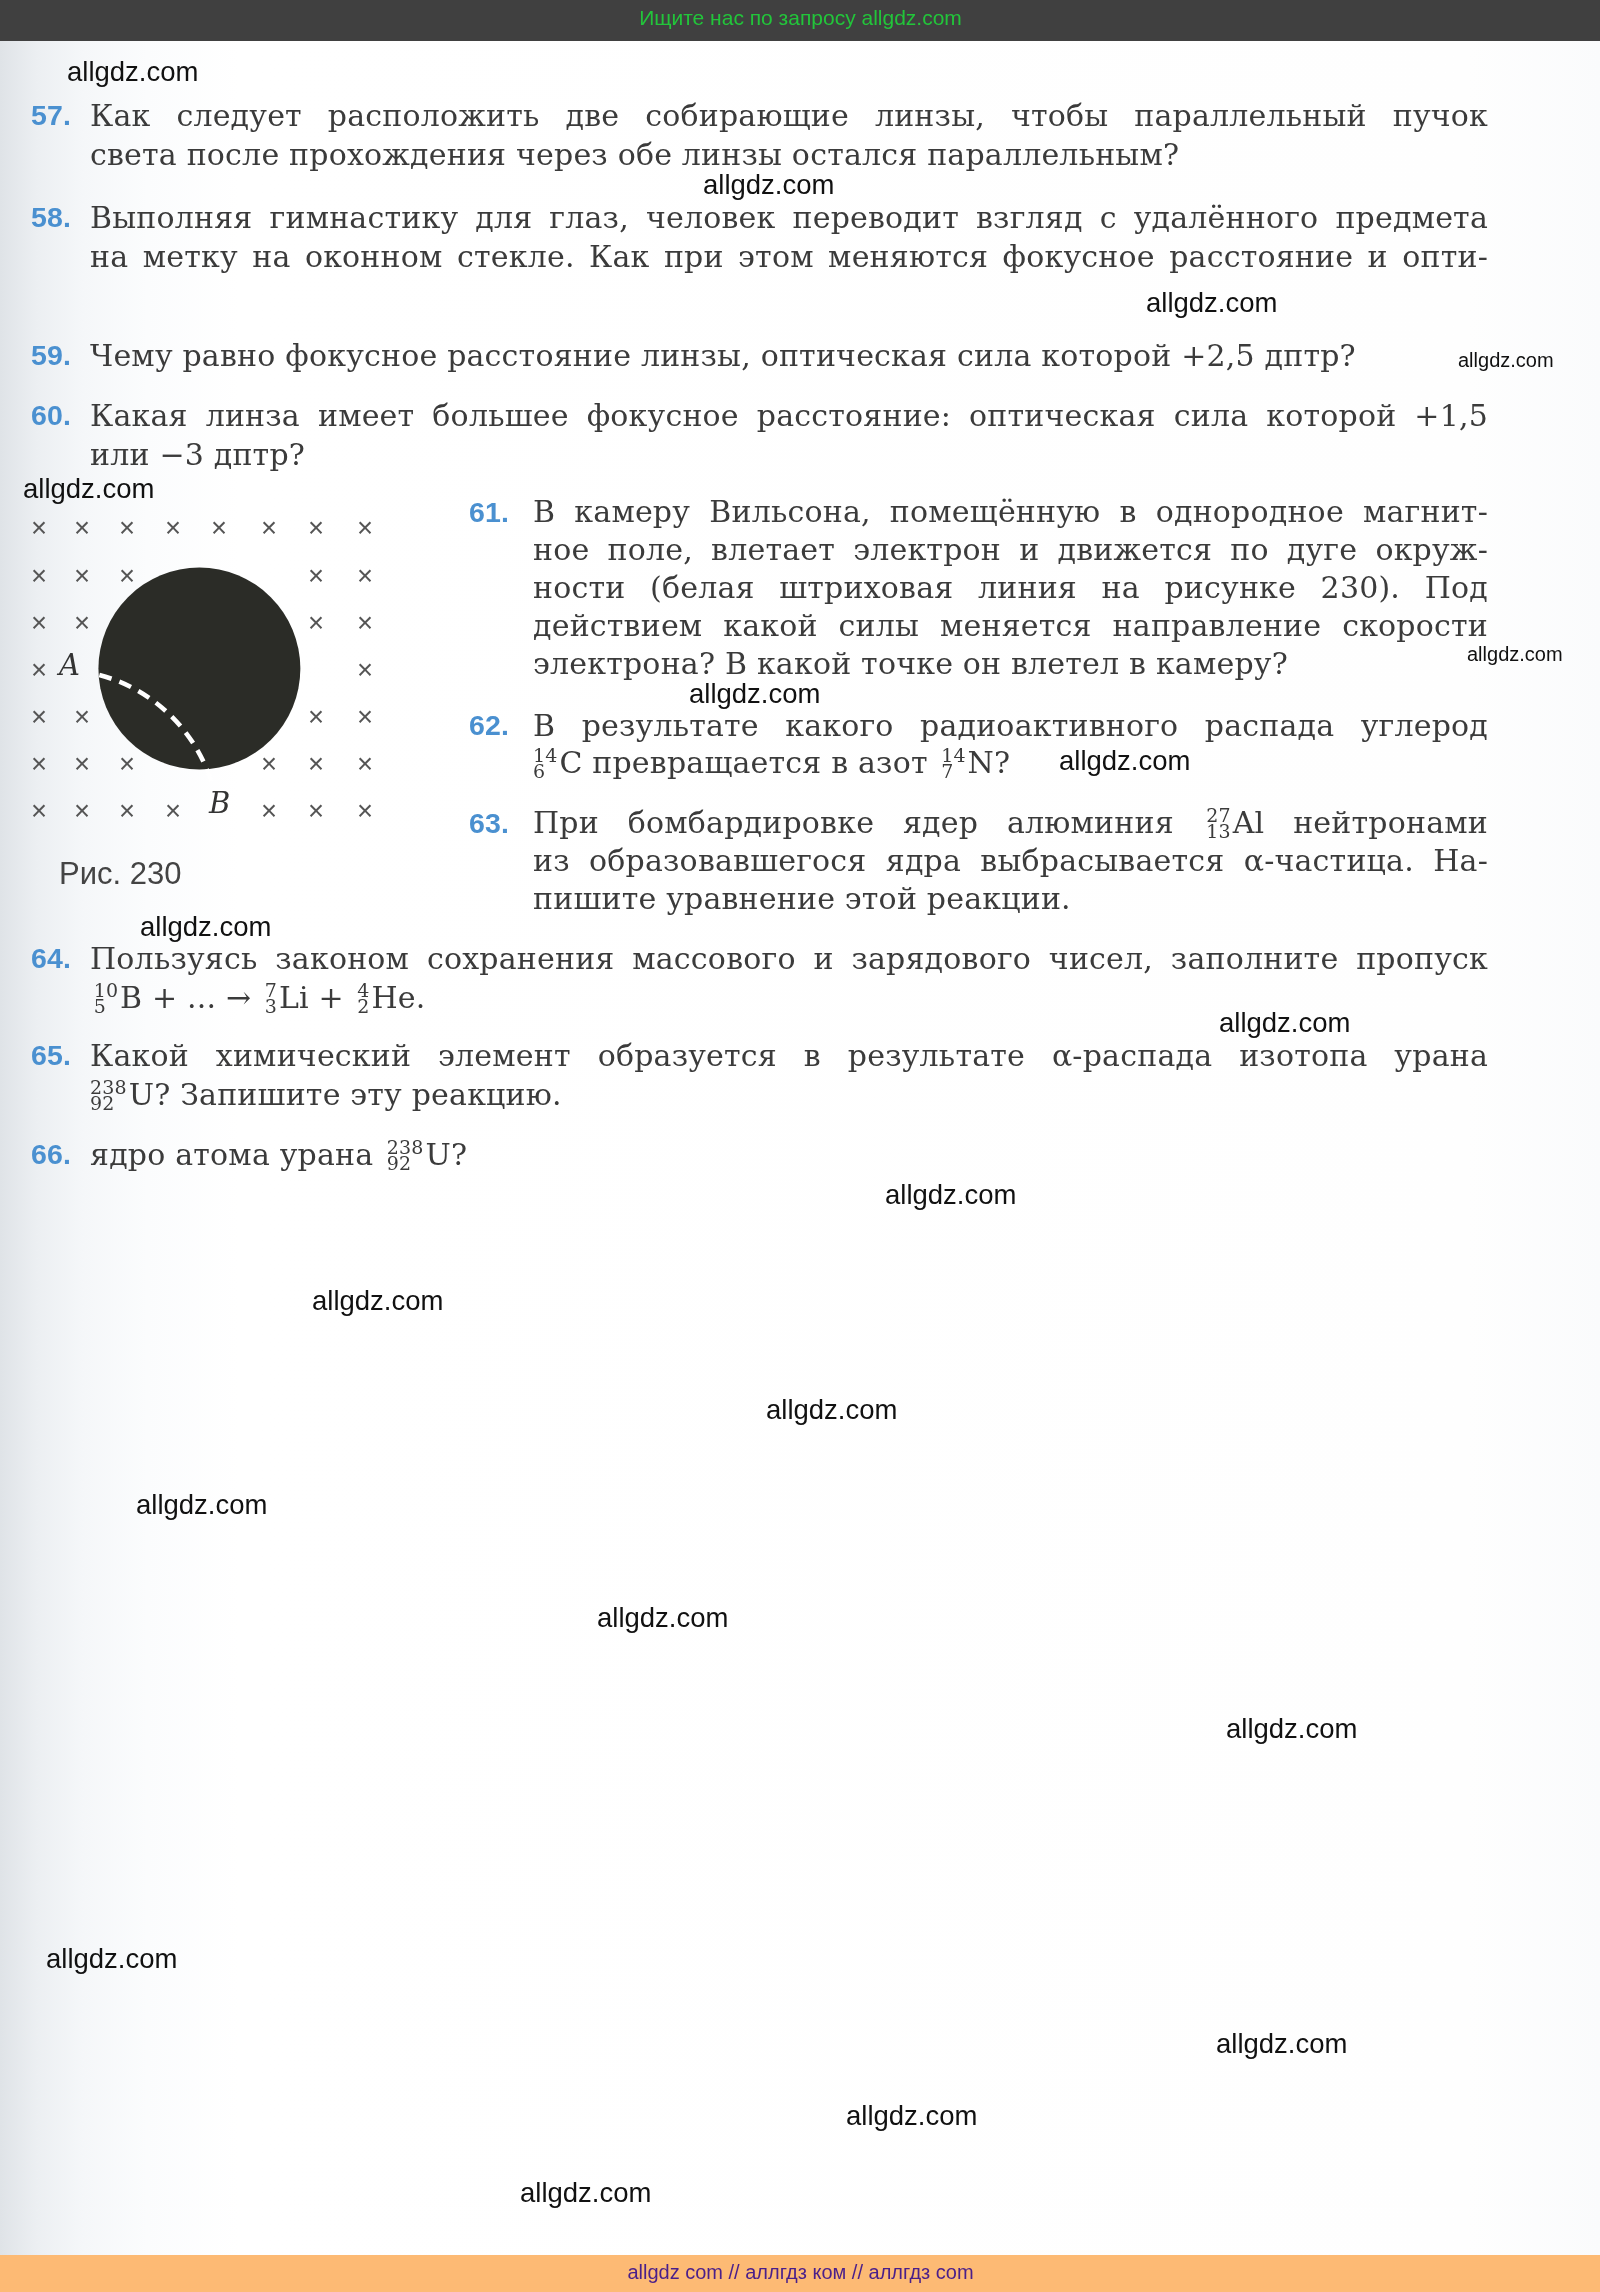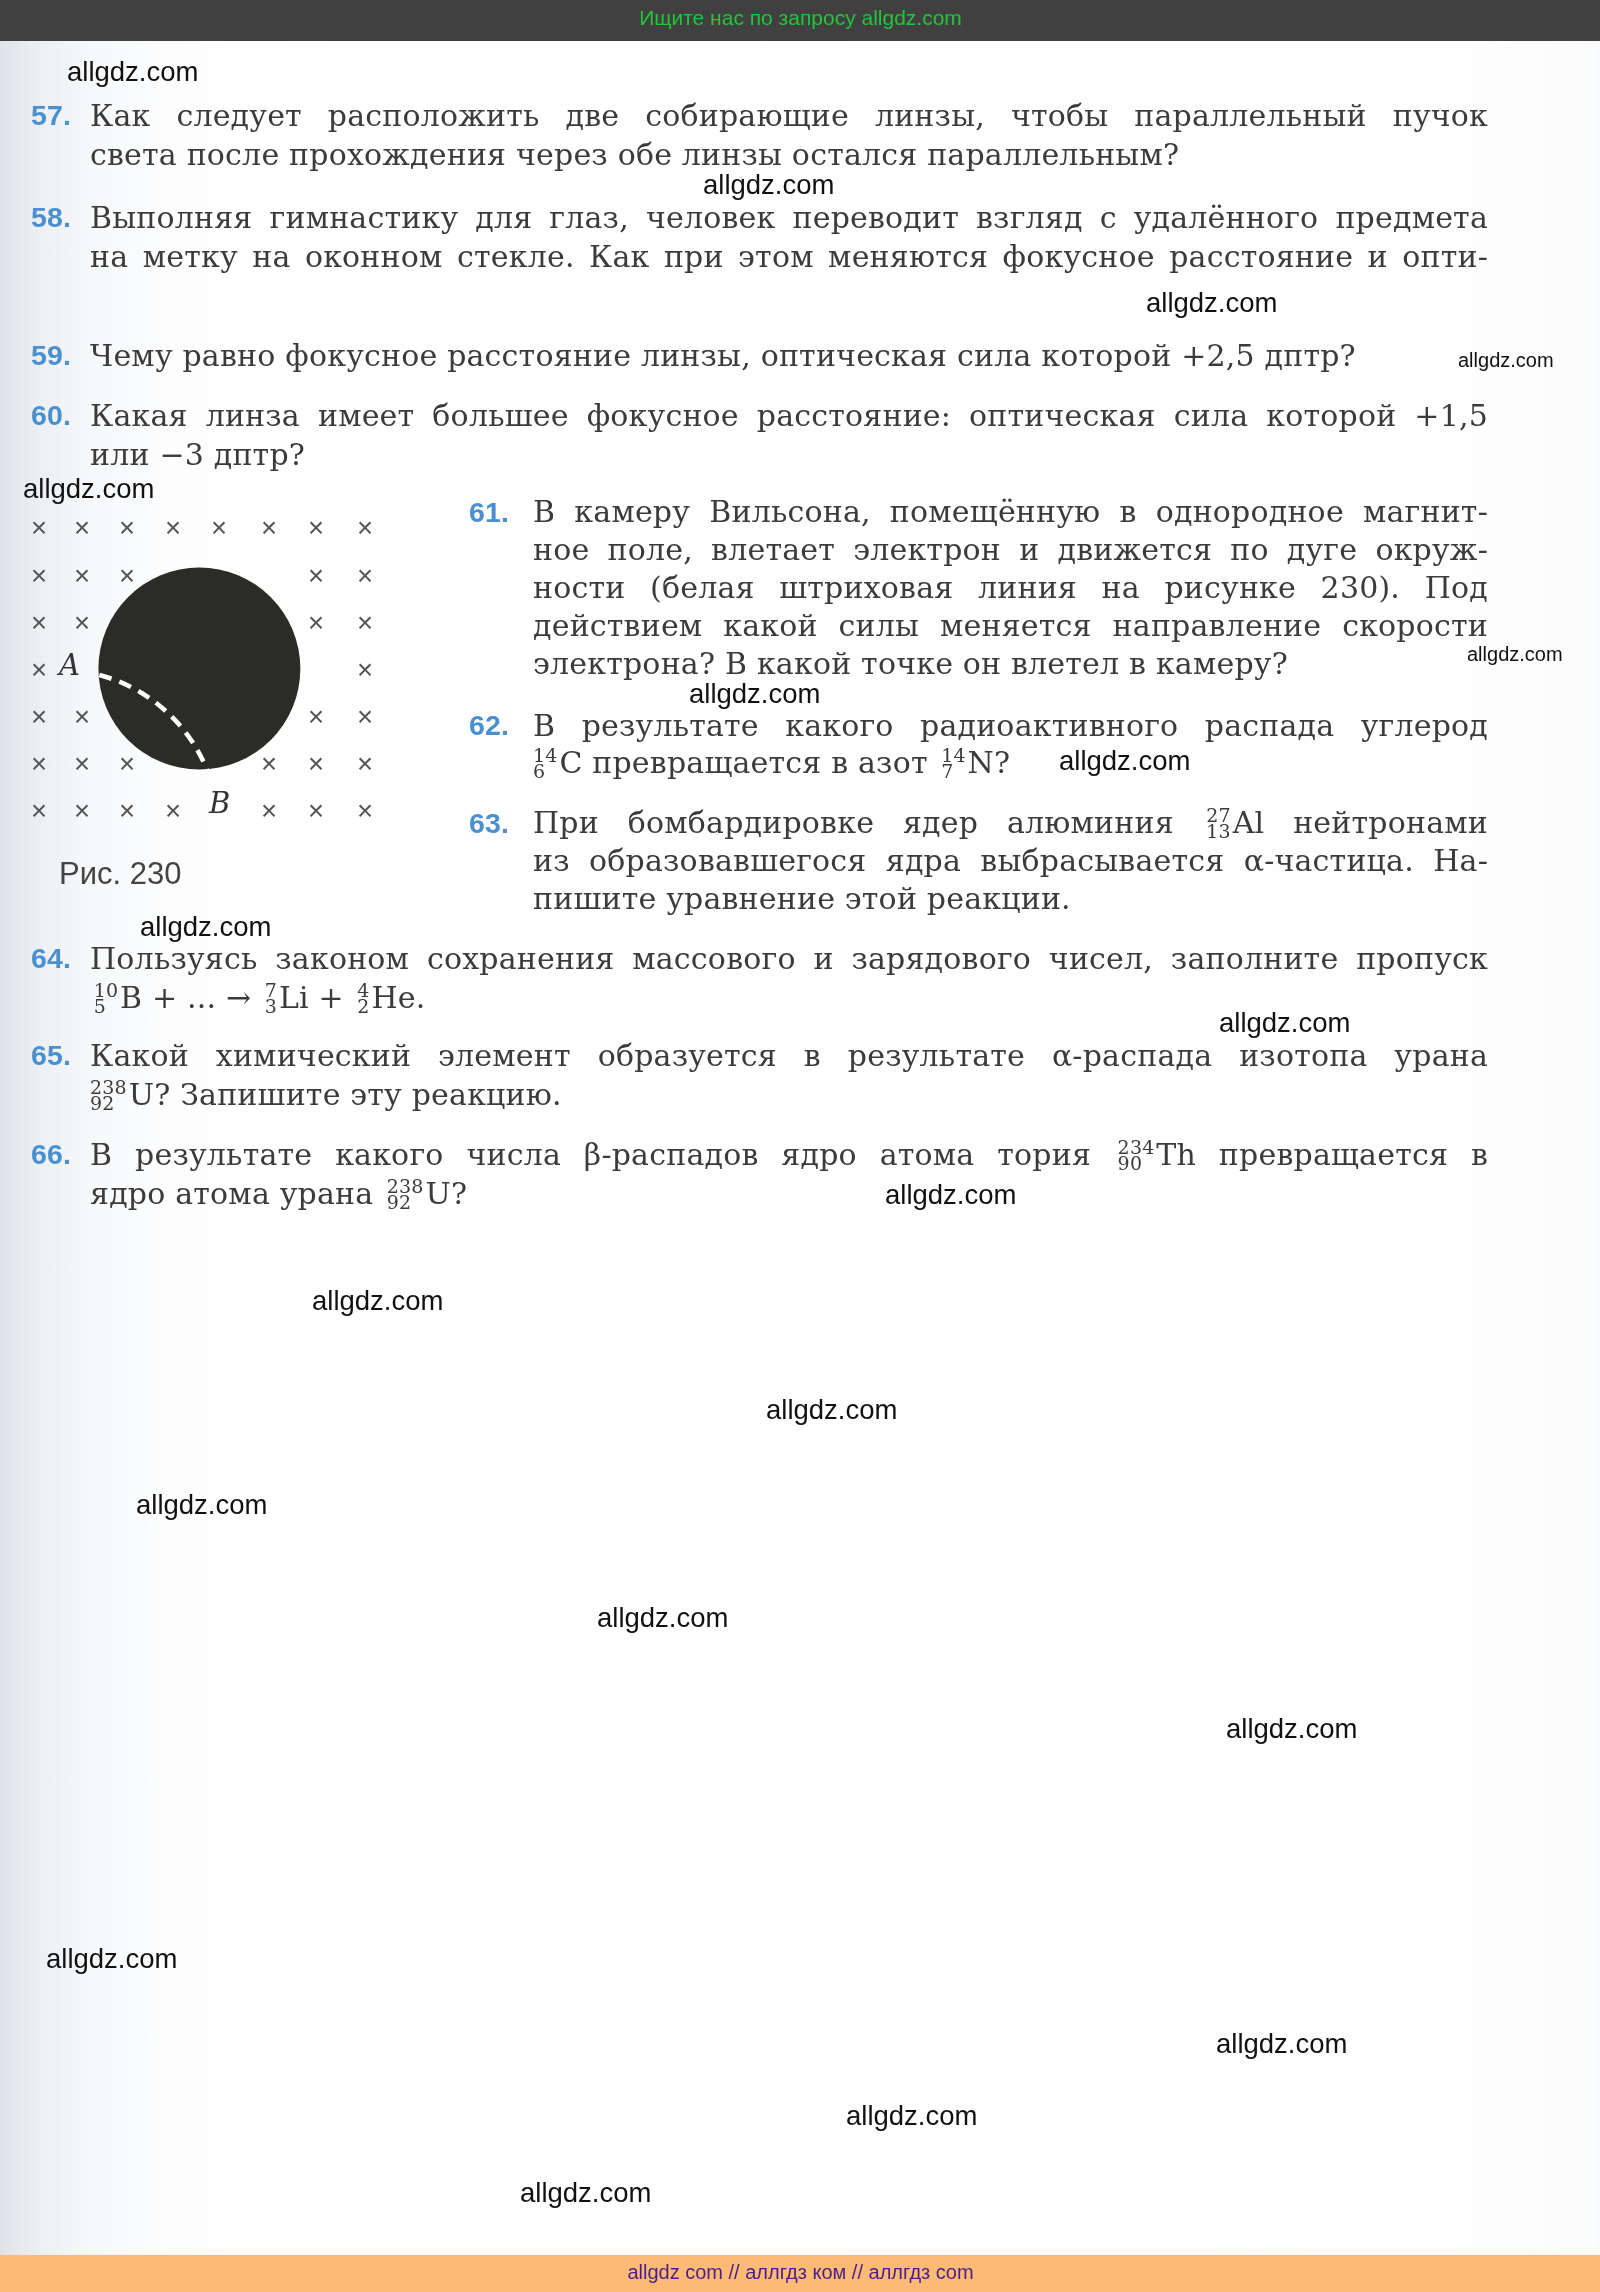--- a/index.html
+++ b/index.html
@@ -147,23 +147,20 @@
 <div class="q" style="left:90px;top:1036px;width:1398px;">
   <span class="num">65.</span>
   <span class="line">Какой химический элемент образуется в результате α-распада изотопа урана</span>
   <span class="line last">
     <span class="nuc" style="margin-left:0;"><span>238</span><span>92</span></span><span>U</span><span>? Запишите эту реакцию.</span>
   </span>
 </div>
 
 <div class="q" style="left:90px;top:1135px;width:1398px;">
   <span class="num">66.</span>
-  <span class="line" style="text-align-last:justify;">
-    <span>В результате какого числа β-распадов ядро атома тория </span><span class="nuc"><span>234</span><span>90</span></span><span>Th</span><span> превращается в</span>
-  </span>
   <span class="line last">
     <span>ядро атома урана </span><span class="nuc"><span>238</span><span>92</span></span><span>U</span><span>?</span>
   </span>
 </div>
 
 <span class="wm" style="left:67px;top:56px;">allgdz.com</span>
 <span class="wm" style="left:703px;top:169px;">allgdz.com</span>
 <span class="wm" style="left:1146px;top:287px;">allgdz.com</span>
 <span class="wm small" style="left:1458px;top:349px;">allgdz.com</span>
 <span class="wm" style="left:23px;top:473px;">allgdz.com</span>

